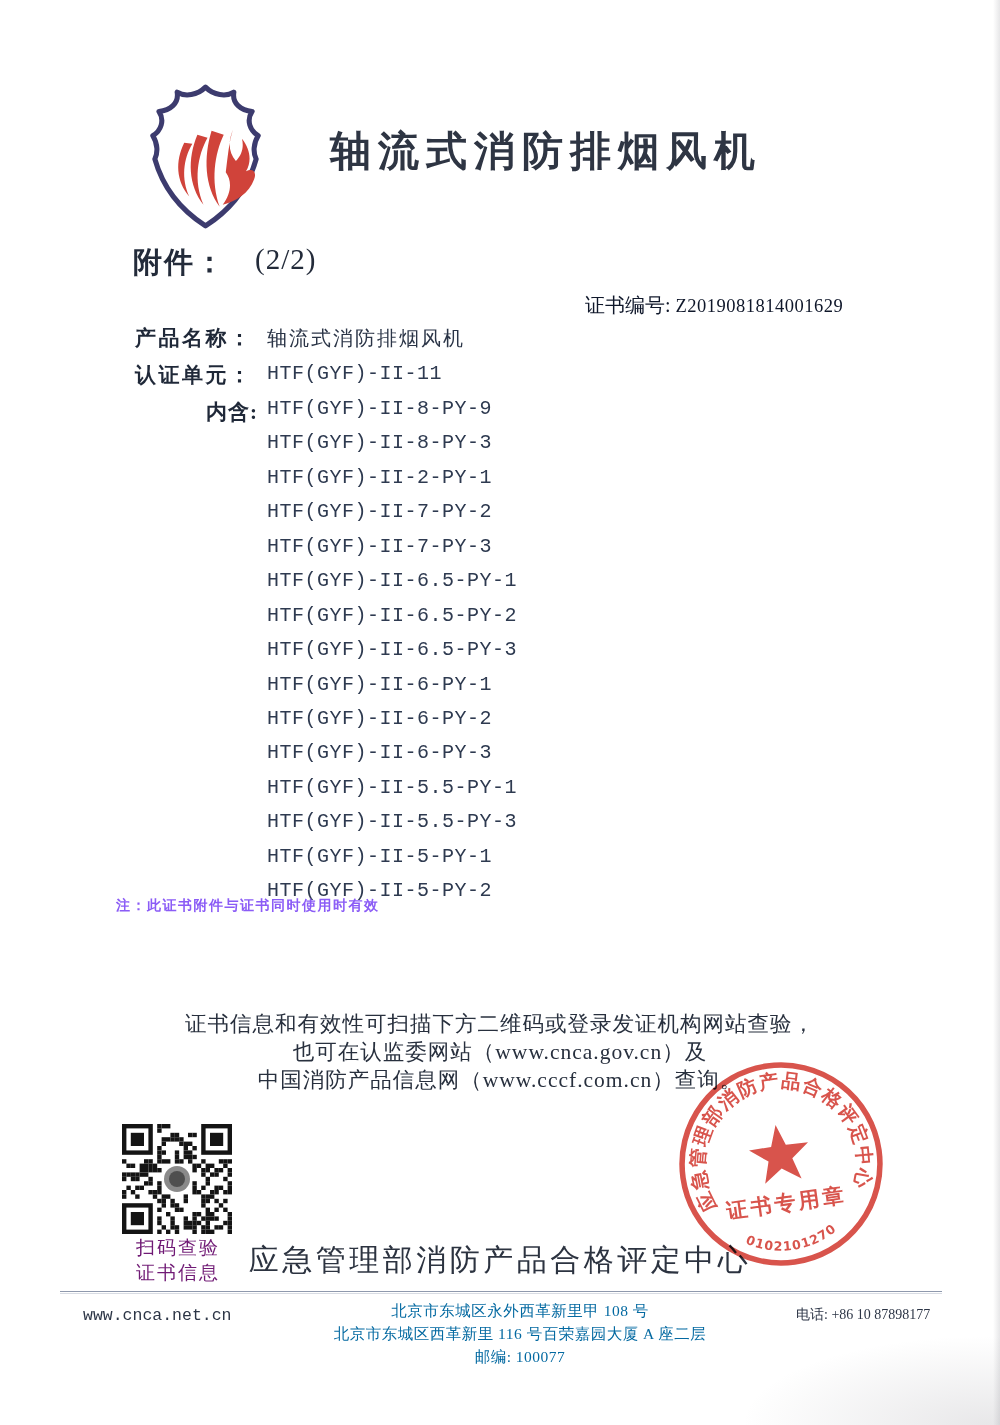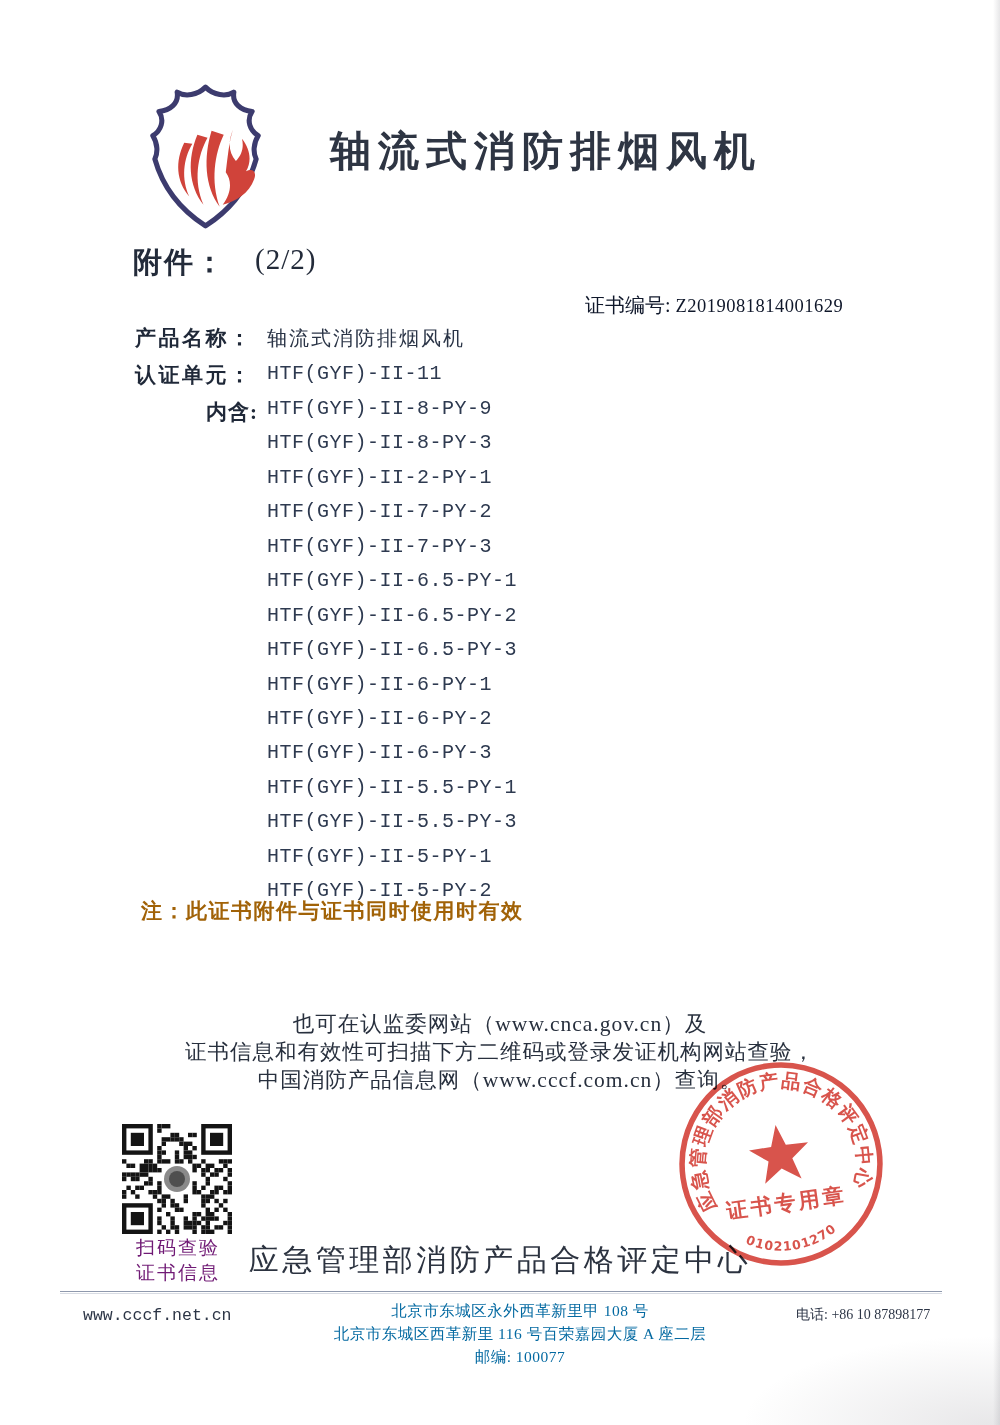--- a/index.html
+++ b/index.html
@@ -32,21 +32,21 @@
   .lbl-unit{left:135px;top:361px;}
   .val-unit{left:267px;top:362px;}
   .lbl-contains{left:135px;top:398px;width:123px;text-align:right;letter-spacing:1px;}
   .model-list{left:267px;top:392px;}
   .model-row{
     font-family:"Liberation Mono","DejaVu Sans Mono",monospace;
     font-size:20px;letter-spacing:0.5px;color:#2e3a50;
     height:34.45px;line-height:34.45px;
   }
   
-  .note{left:141px;top:897px;font-size:21px;font-weight:700;letter-spacing:1.5px;color:#a16207;}
+  .note{left:116px;top:897px;font-size:14px;font-weight:700;letter-spacing:1.5px;color:#8b5cf6;}
   
   .verify{left:0;top:1010px;width:1000px;text-align:center;font-size:21.5px;line-height:28px;color:#28303e;letter-spacing:1px;}
   
   .qr{left:122px;top:1124px;width:110px;height:110px;}
   .qr-caption{left:136px;top:1236px;font-size:19px;line-height:24.5px;letter-spacing:2px;color:#701a75;}
   
   .stamp{left:675px;top:1058px;width:212px;height:212px;transform:rotate(-8deg);mix-blend-mode:multiply;opacity:0.92;z-index:5;}
   
   .authority{left:0;top:1240px;width:1000px;text-align:center;font-size:30px;letter-spacing:3.5px;color:#2c3340;z-index:2;}
   
@@ -108,22 +108,22 @@
     <div class="model-row">HTF(GYF)-II-6-PY-3</div>
     <div class="model-row">HTF(GYF)-II-5.5-PY-1</div>
     <div class="model-row">HTF(GYF)-II-5.5-PY-3</div>
     <div class="model-row">HTF(GYF)-II-5-PY-1</div>
     <div class="model-row">HTF(GYF)-II-5-PY-2</div>
   </div>
 
 <div class="abs note">注：此证书附件与证书同时使用时有效</div>
 
 <div class="abs verify">
+  <div>证书信息和有效性可扫描下方二维码或登录发证机构网站查验，</div>
   <div>也可在认监委网站（www.cnca.gov.cn）及</div>
-  <div>证书信息和有效性可扫描下方二维码或登录发证机构网站查验，</div>
   <div>中国消防产品信息网（www.cccf.com.cn）查询。</div>
 </div>
 
 <div class="abs qr">
   <svg id="qr-svg" width="110" height="110" viewBox="0 0 110 110">
       <rect x="0" y="35.2" width="4.4" height="4.4" fill="#141414"></rect>
       <rect x="0" y="48.400000000000006" width="4.4" height="4.4" fill="#141414"></rect>
       <rect x="0" y="52.800000000000004" width="4.4" height="4.4" fill="#141414"></rect>
       <rect x="0" y="66" width="4.4" height="4.4" fill="#141414"></rect>
       <rect x="0" y="70.4" width="4.4" height="4.4" fill="#141414"></rect>
@@ -332,21 +332,21 @@
     </text>
     <polygon fill="#d5453d" points="105,66 112.35,86.9 134.5,87.4 116.9,100.9 123.2,122.1 105,109.5 86.8,122.1 93.1,100.9 75.5,87.4 97.65,86.9"></polygon>
     <text x="105" y="151" text-anchor="middle" fill="#d5453d" font-size="21" letter-spacing="3" font-weight="bold">证书专用章</text>
     <text fill="#d5453d" font-size="12.5" letter-spacing="1" font-weight="bold">
       <textPath href="#serialPath" startOffset="50%" text-anchor="middle">11010210127041</textPath>
     </text>
   </svg>
 </div>
 
 <div class="abs rule"></div>
-<div class="abs site">www.cccf.net.cn</div>
+<div class="abs site">www.cnca.net.cn</div>
 <div class="abs addr">
   <div>北京市东城区永外西革新里甲 108 号</div>
   <div>北京市东城区西革新里 116 号百荣嘉园大厦 A 座二层</div>
   <div>邮编: 100077</div>
 </div>
 <div class="abs phone">电话: +86 10 87898177</div>
 
 <div class="abs scan-edge-r"></div>
 <div class="abs scan-corner"></div>
 

